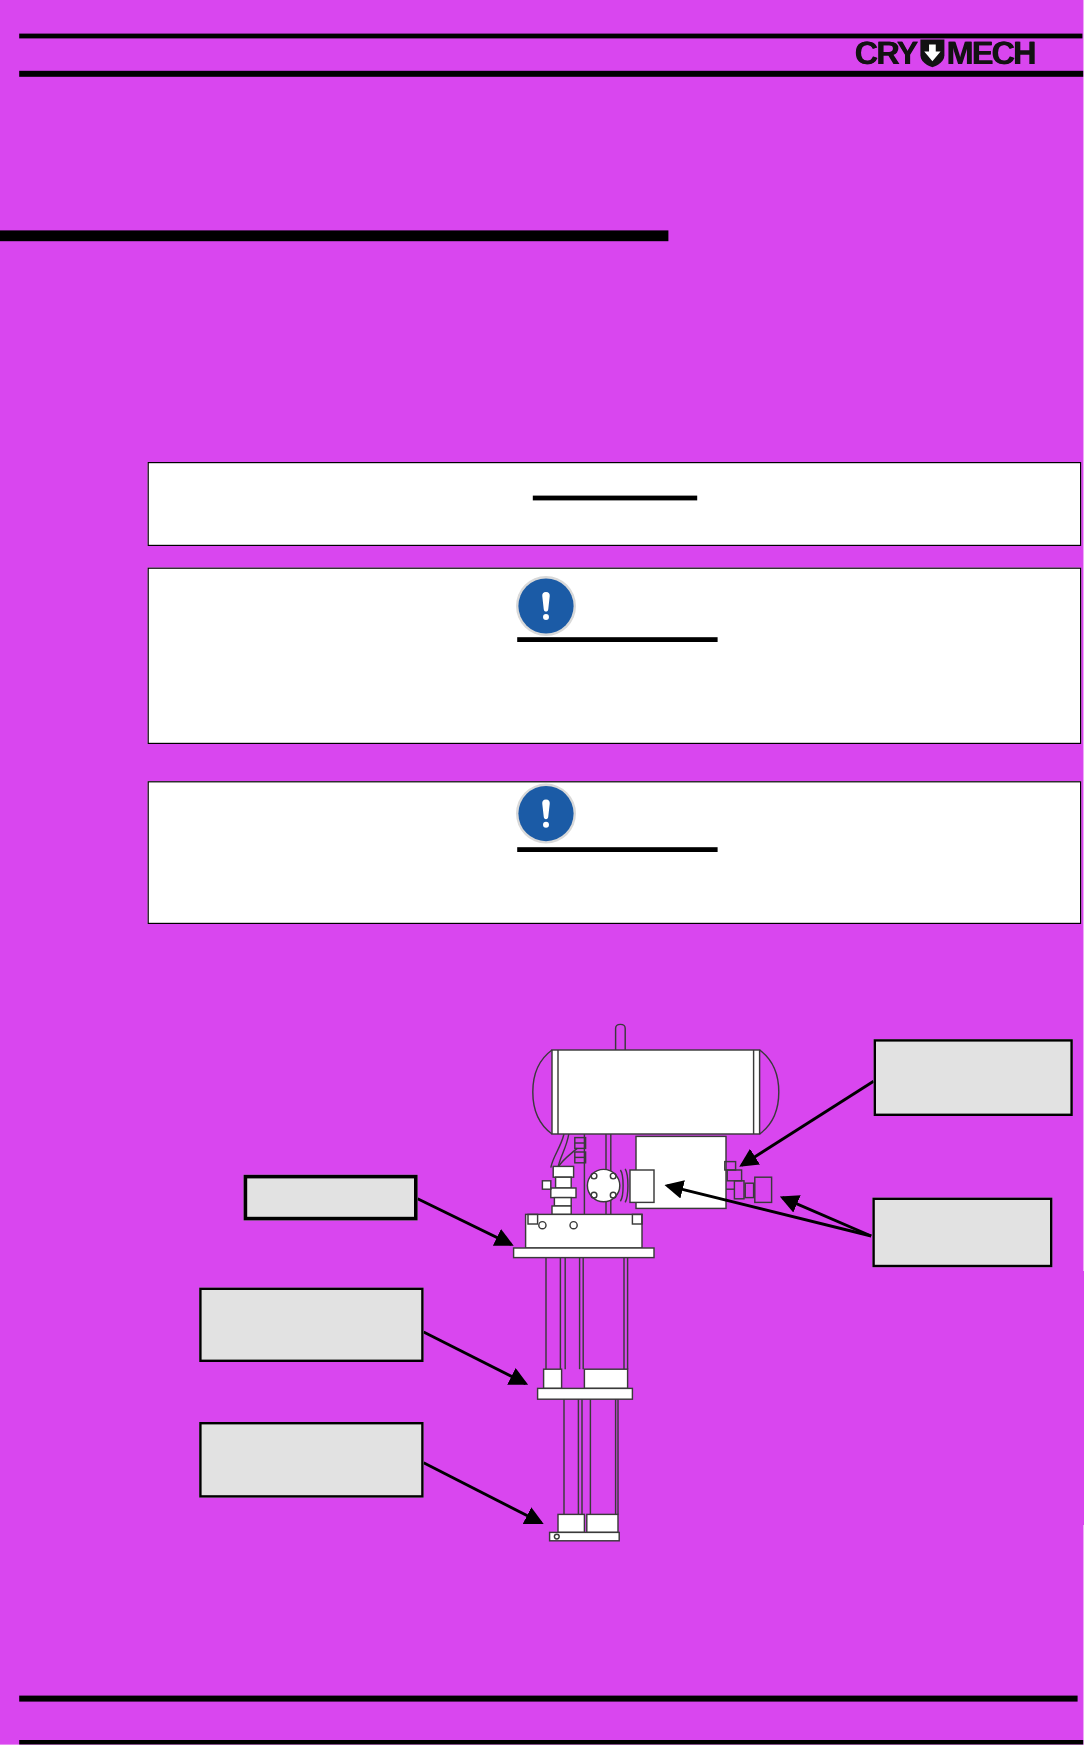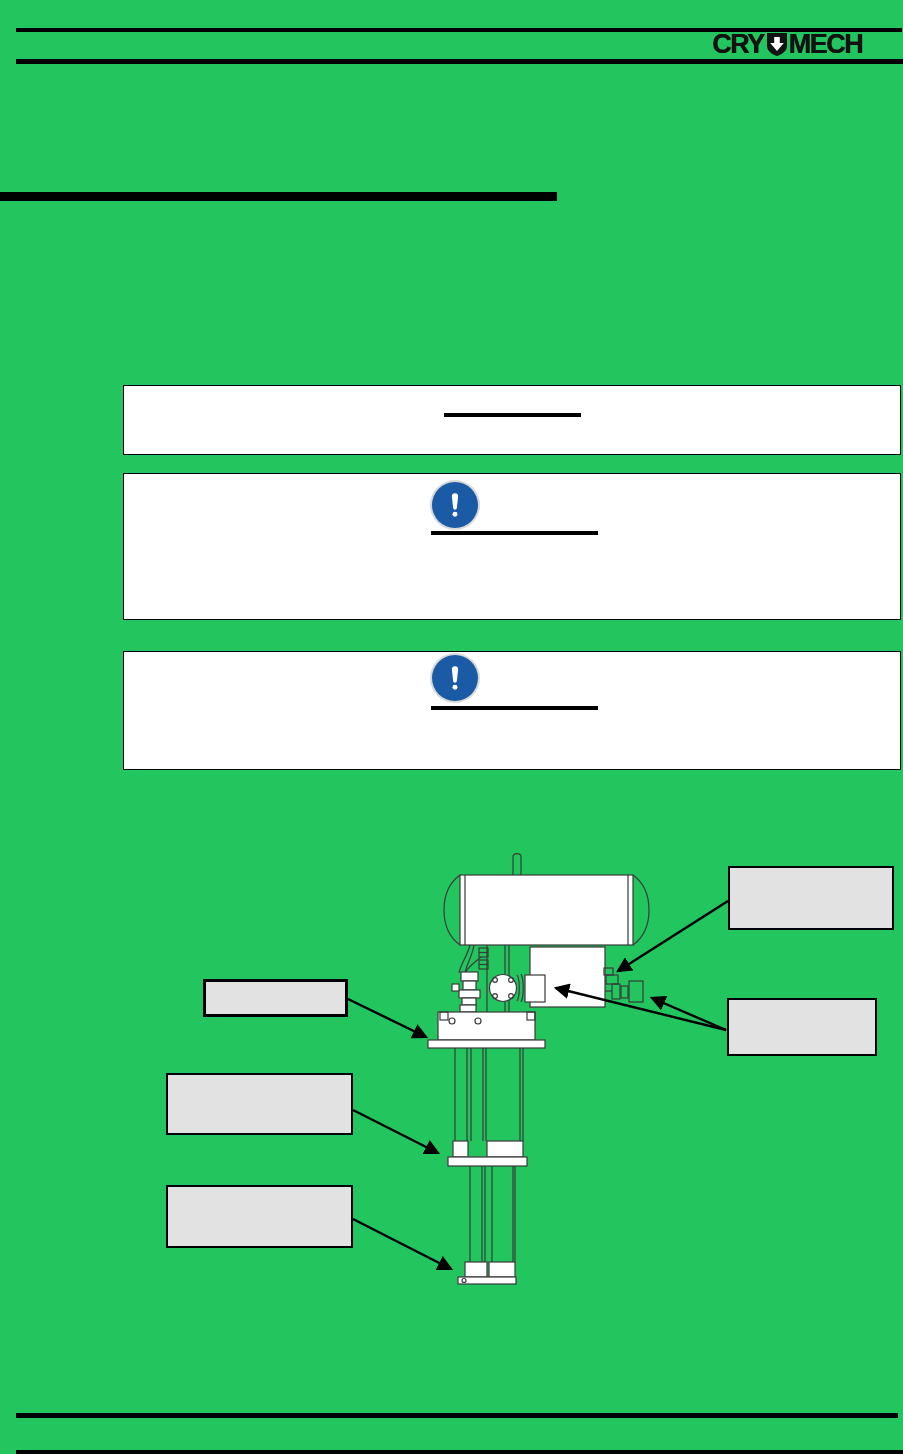--- a/index.html
+++ b/index.html
@@ -1,17 +1,17 @@
 <!DOCTYPE html>
 <html><head>
 <meta charset="utf-8">
 <style>
   html,body{margin:0;padding:0;background:#fff;}
   #page{
-    position:relative;width:903px;height:1454px;background:#22c55e;
+    position:relative;width:903px;height:1454px;background:#d946ef;
     font-family:"Liberation Sans",sans-serif;overflow:hidden;
   }
   .rule{position:absolute;background:#000;}
   
   #rule-top{left:16px;top:28px;width:886px;height:4px;}
   #rule-head-bottom{left:16px;top:59px;width:887px;height:5px;}
   #brand{
     position:absolute;left:712px;top:30px;height:28px;display:flex;align-items:center;
     font-weight:bold;font-size:27px;letter-spacing:-1.5px;color:#121212;
     text-shadow:0.6px 0 #121212;white-space:nowrap;

